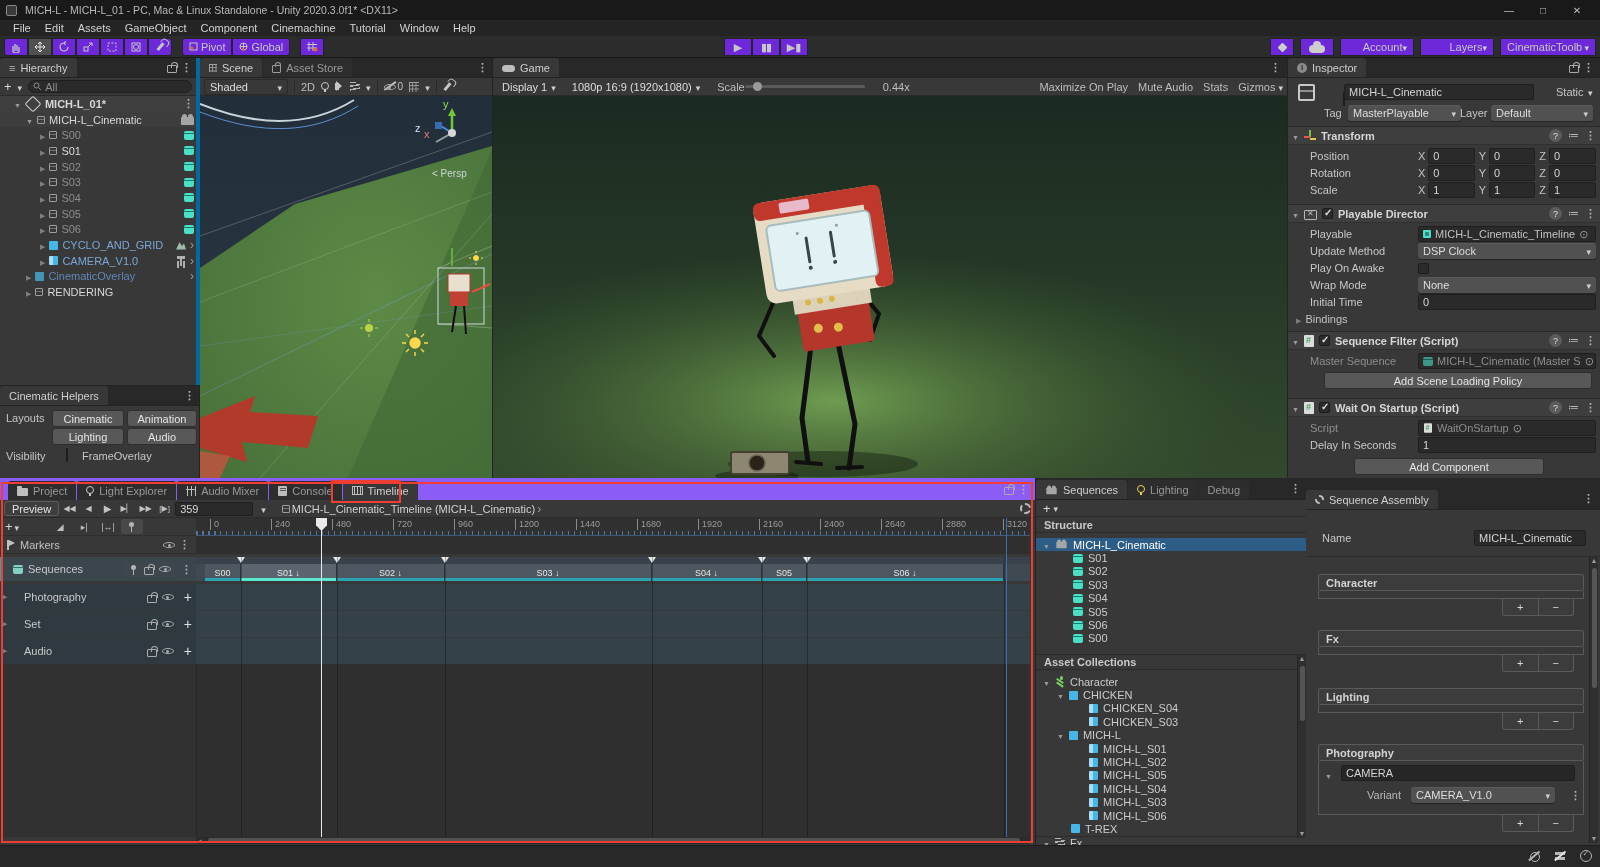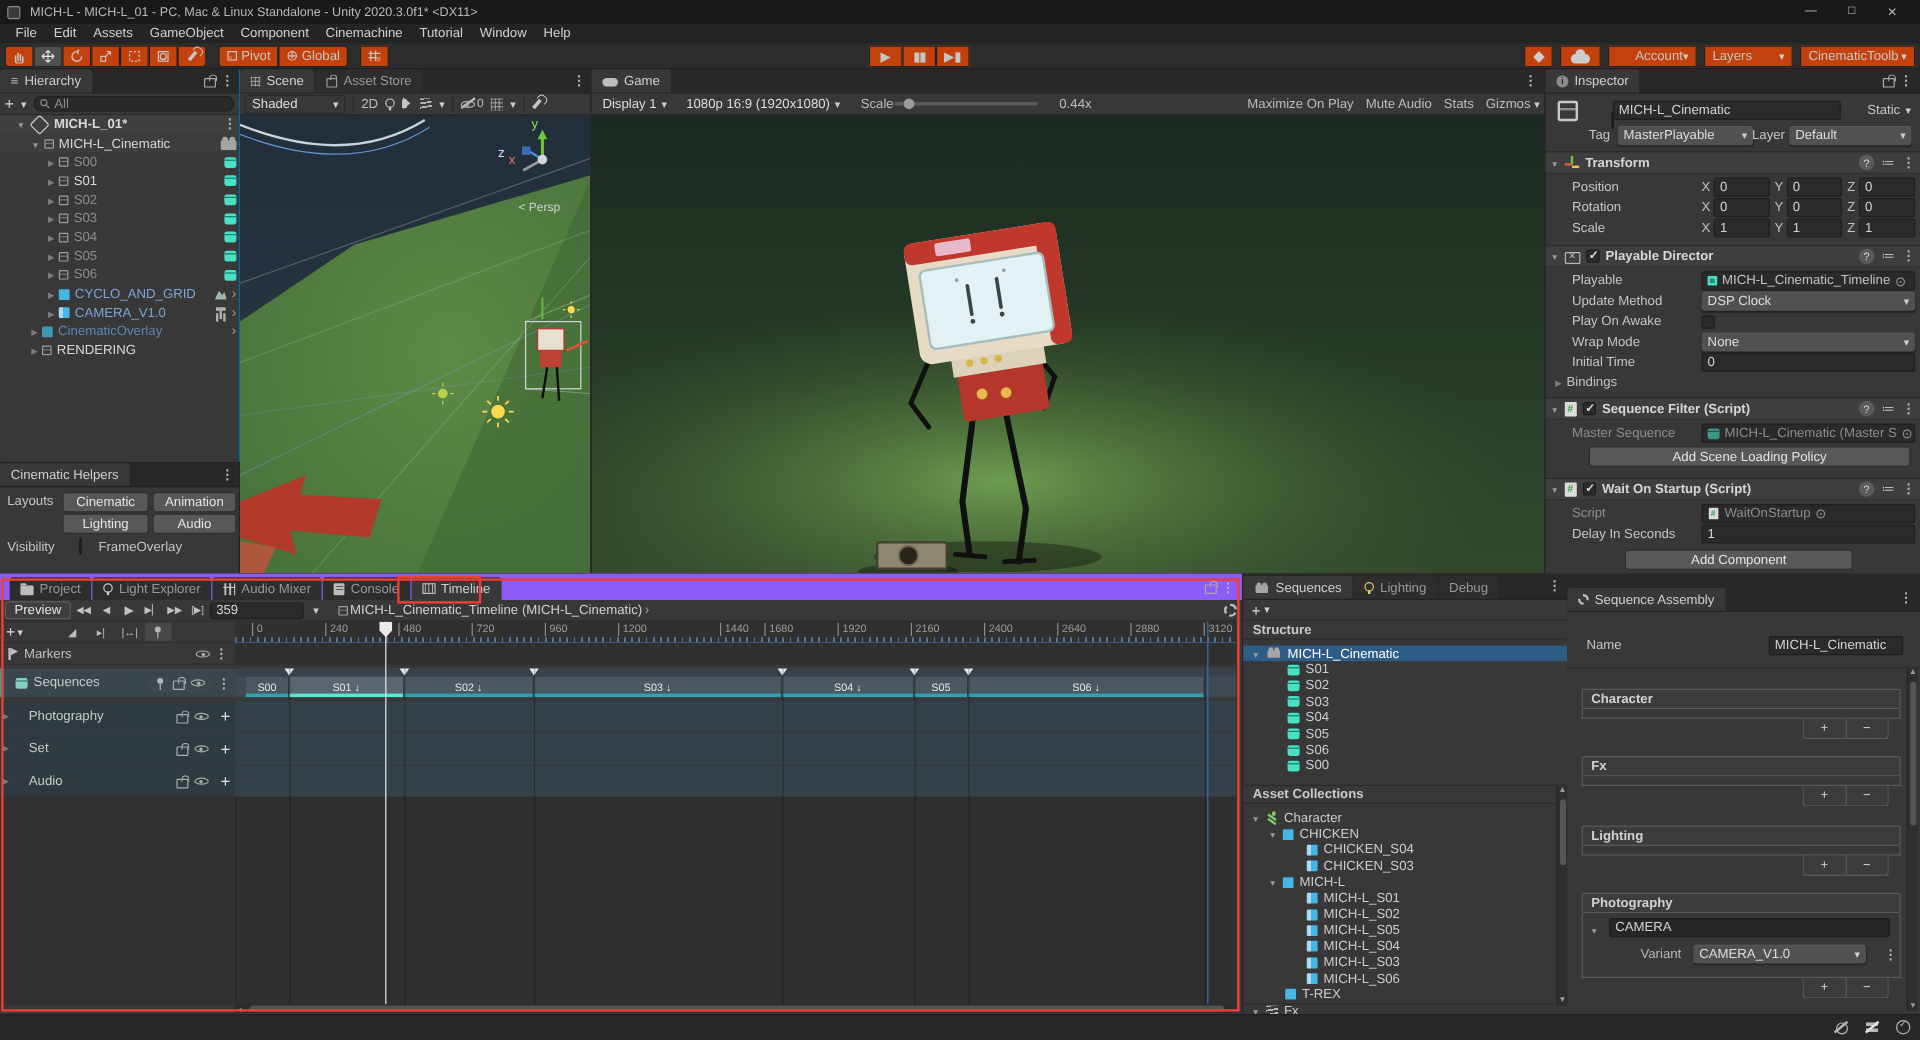--- a/index.html
+++ b/index.html
@@ -107,30 +107,30 @@
 .ic-okc::after{content:"✓";position:absolute;left:1.5px;top:-2.5px;font-size:8px;color:#b5b5b5}
 
 
 .titlebar{left:0;top:0;width:1600px;height:20px;background:#191919;display:flex;align-items:center;gap:8px;padding:0 6px;color:#b8b8b8;font-size:10.5px}
 .wctl{margin-left:auto;display:flex}
 .wctl span{width:34px;text-align:center;color:#bdbdbd;font-size:10px}
 .appicon{width:11px;height:11px;background:#3a3a3a;border:1px solid #888;border-radius:2px}
 .menubar{left:0;top:20px;width:1600px;height:16px;background:#242424;display:flex;align-items:center;gap:0;padding:0 6px}
 .menubar span{padding:0 7px;color:#d2d2d2}
 .toolbar{left:0;top:36px;width:1600px;height:22px;background:#2c2c2c;border-bottom:1px solid #191919;display:flex;align-items:center;padding:0 4px}
-.tbtn{width:24px;height:18px;background:#c2410c;border:1px solid #242424;display:flex;align-items:center;justify-content:center;color:#c6c6c6}
+.tbtn{width:24px;height:18px;background:#6d28d9;border:1px solid #242424;display:flex;align-items:center;justify-content:center;color:#c6c6c6}
 .tbtn.on{background:#505050}
 .tgrp{display:flex}
 .tgrp .tbtn:first-child{border-radius:3px 0 0 3px}.tgrp .tbtn:last-child{border-radius:0 3px 3px 0}
 .playgrp{position:absolute;left:724px;top:38px;display:flex}
 .rt-tools{position:absolute;right:4px;top:38px;display:flex;gap:6px;align-items:center}
 
 
 .panel{position:absolute;background:#383838}
-.hier{left:0;top:58px;width:200px;height:327px;border-right:1px solid #0369a1}
+.hier{left:0;top:58px;width:200px;height:327px;border-right:4px solid #0369a1}
 .hrow{display:flex;align-items:center;height:15.7px;gap:4px;padding-right:2px;white-space:nowrap}
 .hrow .lab{overflow:hidden}
 .dim{color:#8d8d8d}.bluetxt{color:#7aa6d6}.whitetxt{color:#d8d8d8}
 .rgt{margin-left:auto;display:flex;gap:4px;align-items:center}
 .chelp{left:0;top:385px;width:200px;height:93px;border-right:1px solid #232323;border-top:1px solid #232323}
 .scenep{left:200px;top:58px;width:292px;height:420px}
 .gamep{left:492px;top:58px;width:795px;height:420px;border-left:1px solid #232323}
 .insp{left:1287px;top:58px;width:313px;height:432px;border-left:1px solid #232323}
 .vtoolbar{position:absolute;left:0;right:0;top:20px;height:18px;background:#383838;border-bottom:1px solid #2a2a2a;display:flex;align-items:center;gap:6px;padding:0 4px}
 .sep{width:1px;height:14px;background:#2a2a2a}
@@ -308,21 +308,21 @@
     <span class="tbtn">
         <i class="ic ic-spark" style="width:7px;height:7px"></i>
       </span>
     <span class="tbtn" style="width:34px">
         <i class="ic ic-cloud"></i>
       </span>
     <span class="tbtn" style="width:74px;justify-content:flex-end;padding:0 6px">
         <span>Account</span>
         <i class="car"></i>
       </span>
-    <span class="tbtn" style="width:74px;justify-content:space-between;padding:0 6px">
+    <span class="tbtn" style="width:74px;justify-content:flex-end;padding:0 6px">
         <span>Layers</span>
         <i class="car"></i>
       </span>
     <span class="tbtn" style="width:96px;justify-content:space-between;padding:0 6px">
         <span>CinematicToolb</span>
         <i class="car"></i>
       </span>
   </div>
 
   <div class="panel hier">
@@ -894,21 +894,21 @@
     </div>
 
     <div class="ruler">
 
     <span class="rtick" style="left: 14px;">0</span>
         <span class="rtick" style="left: 75px;">240</span>
         <span class="rtick" style="left: 136px;">480</span>
         <span class="rtick" style="left: 197px;">720</span>
         <span class="rtick" style="left: 258px;">960</span>
         <span class="rtick" style="left: 319px;">1200</span>
-        <span class="rtick" style="left: 380px; margin-left: 24px;">1440</span>
+        <span class="rtick" style="left: 380px;">1440</span>
         <span class="rtick" style="left: 441px;">1680</span>
         <span class="rtick" style="left: 502px;">1920</span>
         <span class="rtick" style="left: 563px;">2160</span>
         <span class="rtick" style="left: 624px;">2400</span>
         <span class="rtick" style="left: 685px;">2640</span>
         <span class="rtick" style="left: 746px;">2880</span>
         <span class="rtick" style="left: 807px;">3120</span>
       </div>
 
     <div class="mkh">

